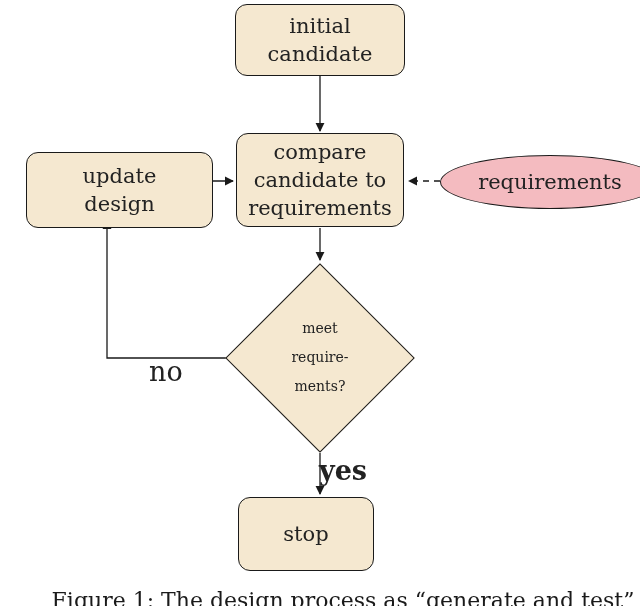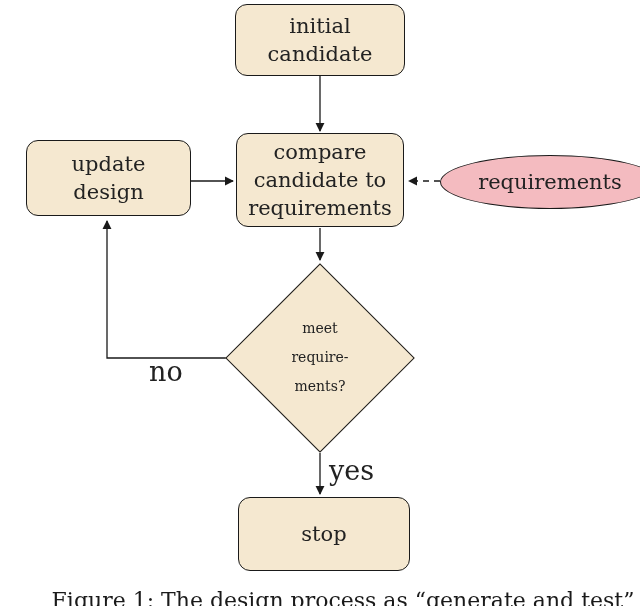--- a/index.html
+++ b/index.html
@@ -28,22 +28,22 @@
     text-align: center;
     background: var(--node-fill, #f5e8d0);
     border: 1.6px solid var(--stroke-color, #1a1a1a);
     border-radius: 12px;
     font-size: 21px;
     line-height: 28px;
     white-space: pre-line;
   }
   .node-initial   { left: 212px; top: 4px;   width: 170px; height: 72px; }
   .node-compare   { left: 213px; top: 133px; width: 168px; height: 94px; }
-  .node-update    { left: 3px;   top: 140px; width: 165px; height: 76px; }
-  .node-stop      { left: 215px; top: 497px; width: 172px; height: 74px; }
+  .node-update    { left: 3px;   top: 152px; width: 187px; height: 76px; }
+  .node-stop      { left: 215px; top: 497px; width: 136px; height: 74px; }
   .node-ellipse {
     left: 417px; top: 155px; width: 220px; height: 54px;
     border-radius: 50%;
     background: var(--ellipse-fill, #f4bbc0);
   }
   .diamond-shape {
     position: absolute;
     box-sizing: border-box;
     left: 230px; top: 291px;
     width: 134px; height: 134px;
@@ -59,21 +59,21 @@
     font-size: 14px;
     line-height: 29px;
     white-space: pre-line;
   }
   .edge-label {
     position: absolute;
     font-size: 27px;
     line-height: 24px;
   }
   .label-no  { left: 126px; top: 360px; }
-  .label-yes { left: 306px; top: 459px; }
+  .label-yes { left: 296px; top: 459px; font-weight: bold; }
   .caption {
     position: absolute;
     left: 0; top: 588px;
     width: 640px;
     text-align: center;
     font-size: 22px;
     line-height: 26px;
     color: #1a1a1a;
   }
 </style>

